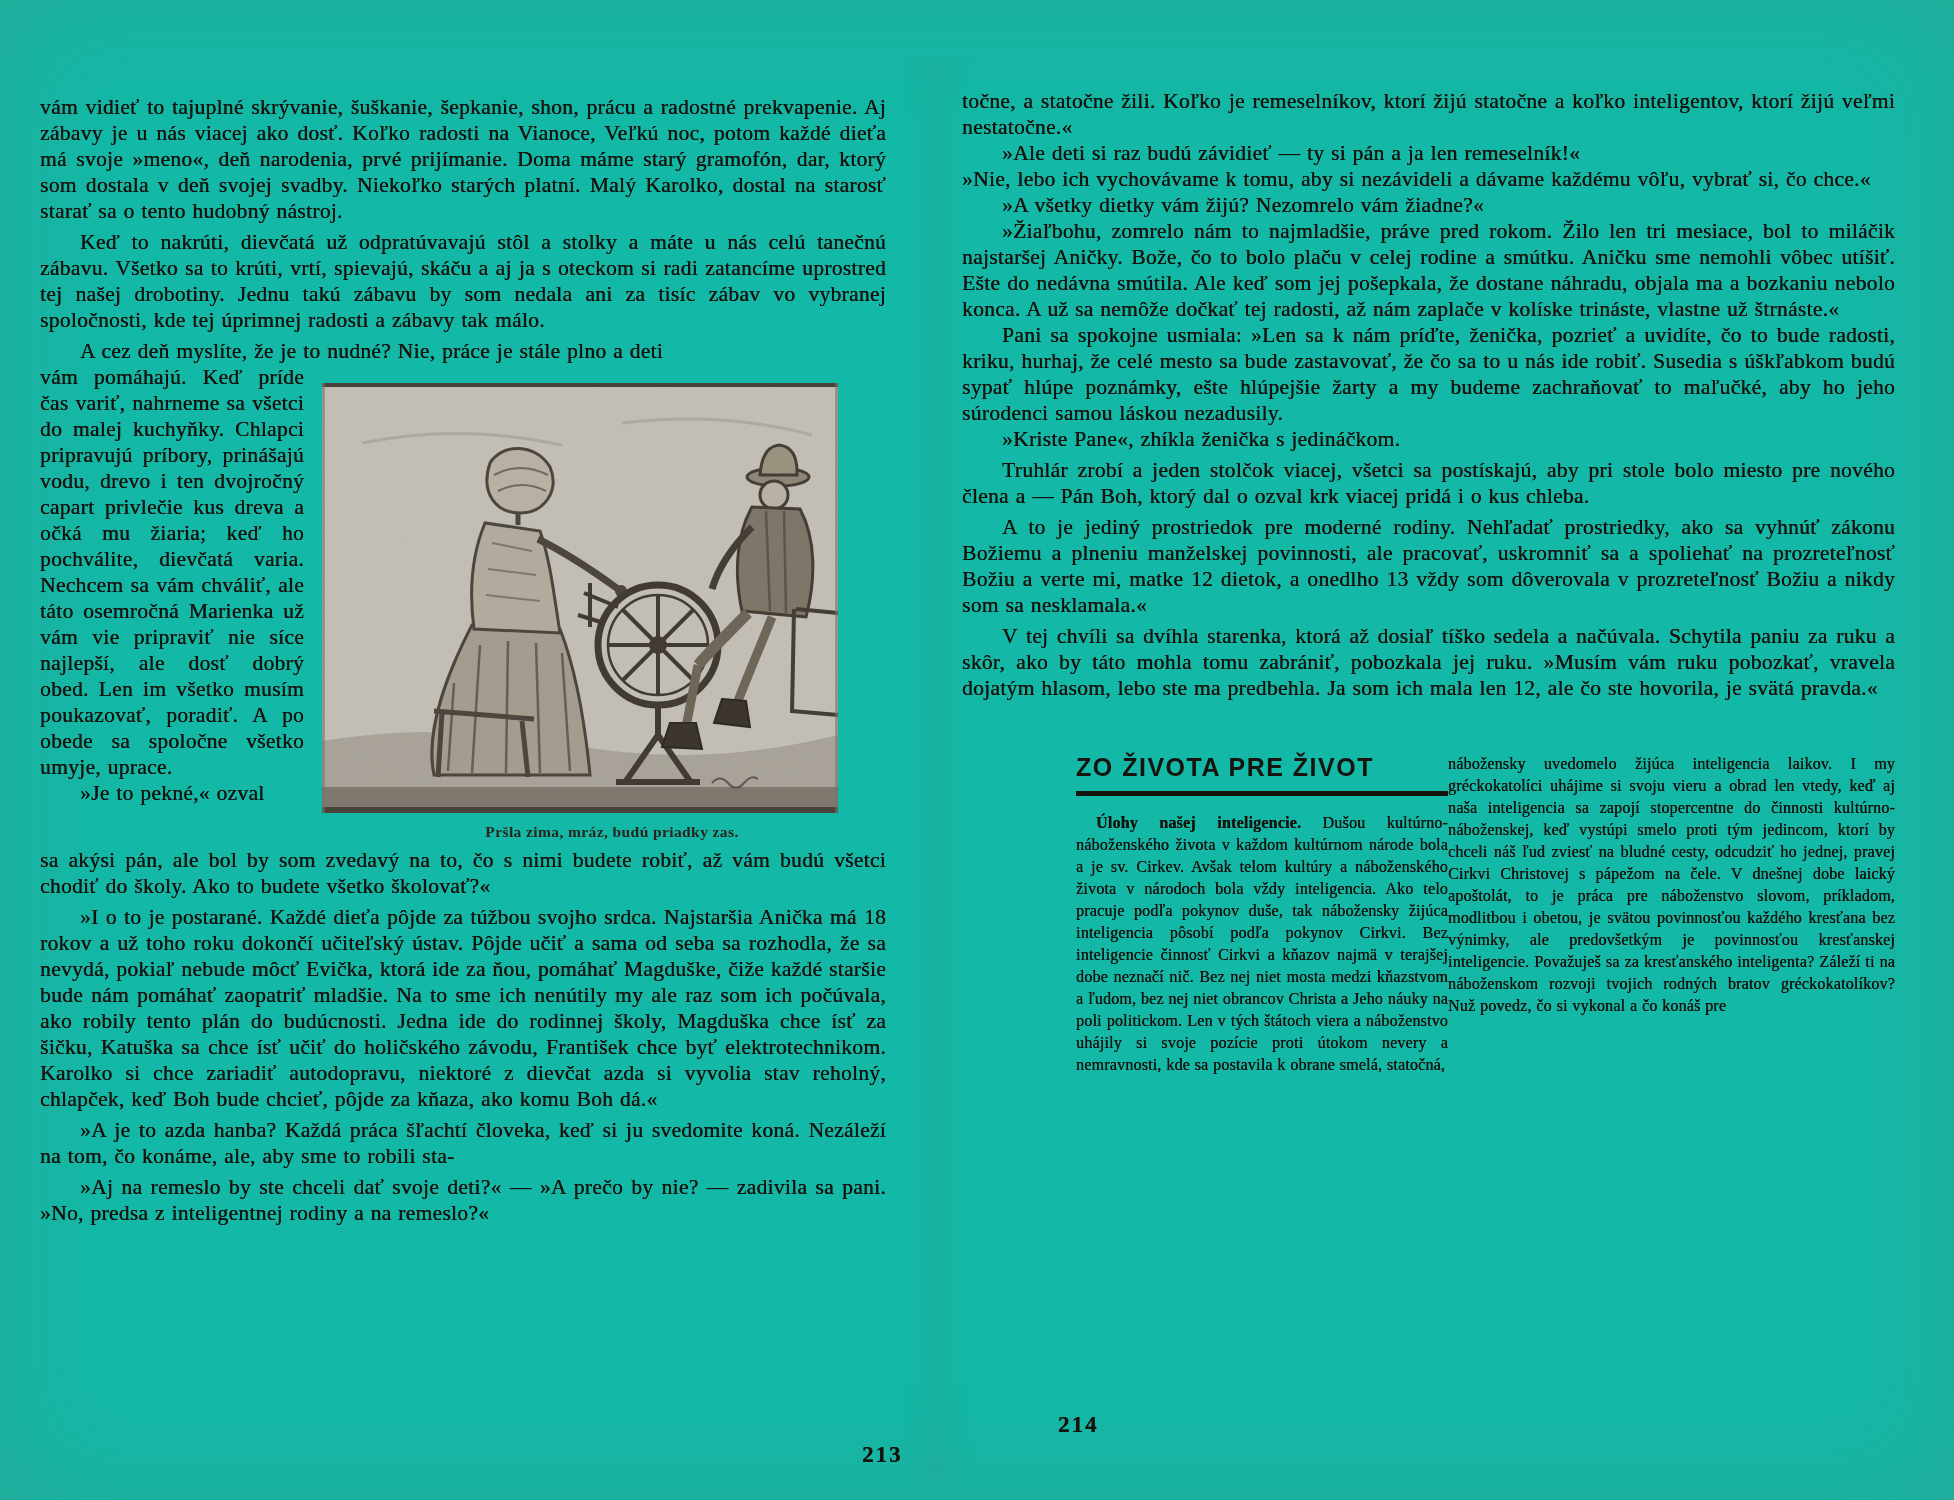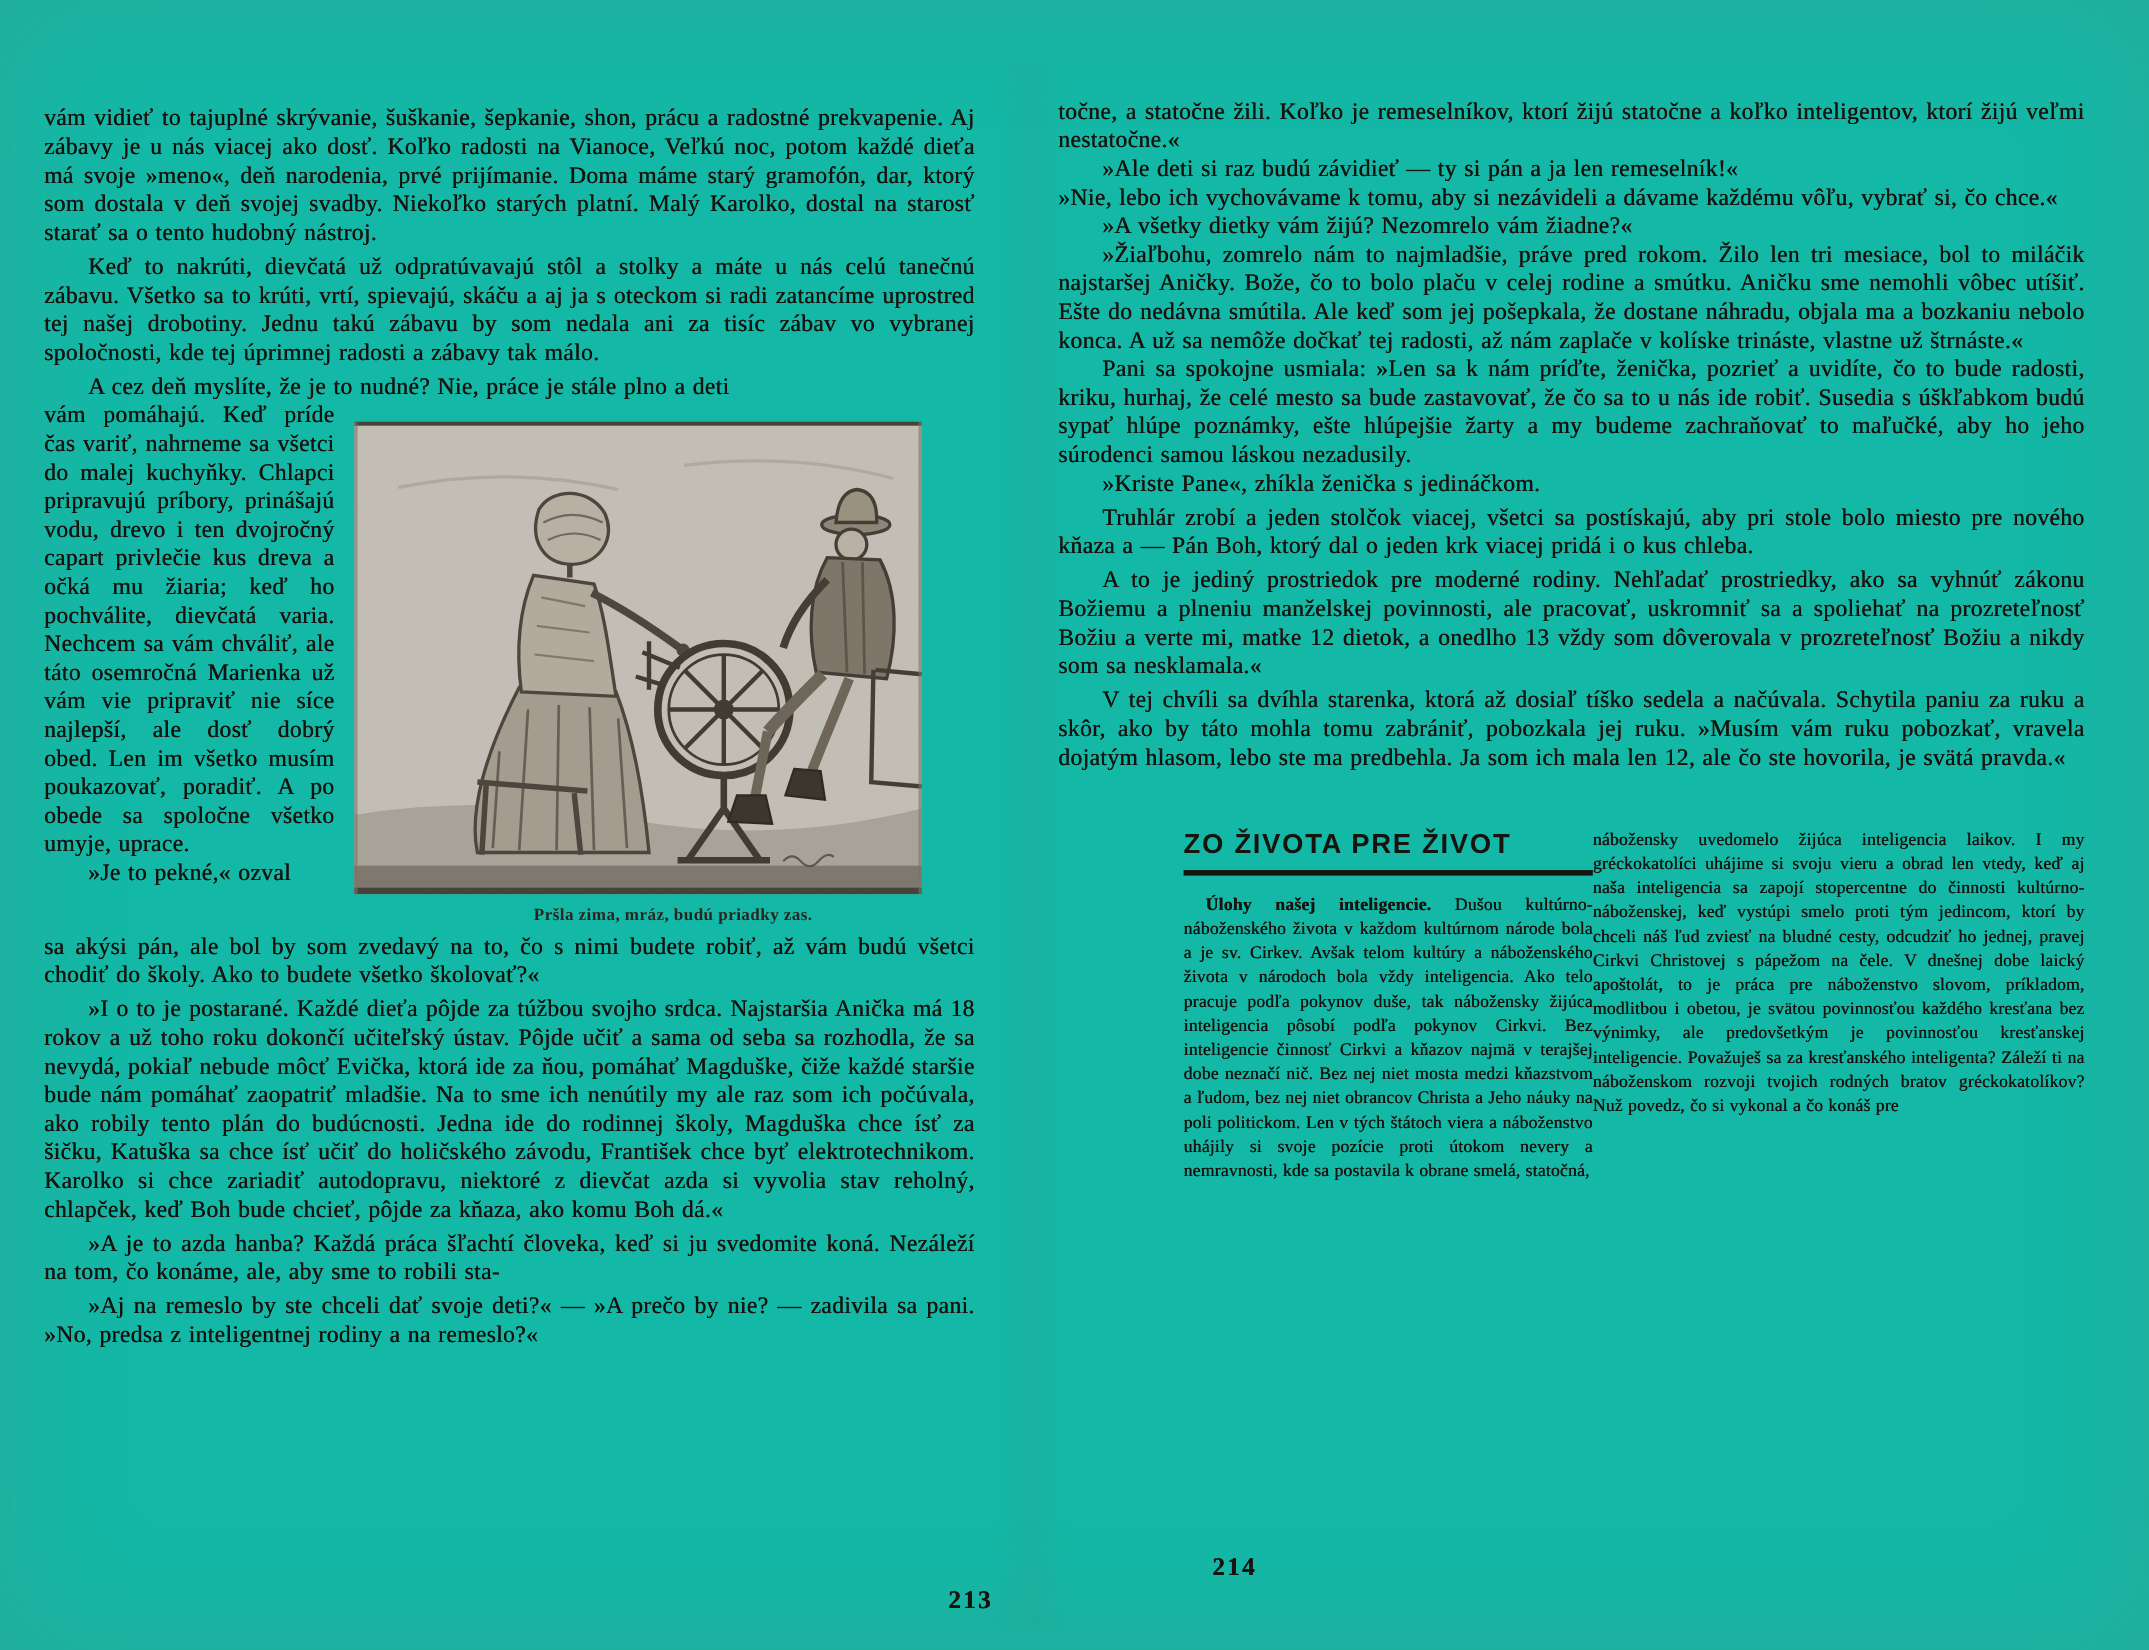--- a/index.html
+++ b/index.html
@@ -45,21 +45,21 @@
     font-weight:bold;
     color:#2a241d;
   }
   .clear{clear:both;}
   .pagenum{
     position:absolute;
     font-size:23px;font-weight:bold;letter-spacing:2px;
     text-shadow:.35px 0 0 currentColor;
   }
   .pagenum-left{left:862px;top:1442px;}
-  .pagenum-right{left:1102px;top:1412px;}
+  .pagenum-right{left:1058px;top:1412px;}
   
   .section{
     margin:52px 0 0 114px;
     display:flex;
   }
   .sec-col1{width:372px;flex:0 0 372px;}
   .sec-col2{flex:1;}
   .sec-title{
     margin:0 0 16px 0;
     font-family:"Liberation Sans","DejaVu Sans",sans-serif;
@@ -176,21 +176,21 @@
   </section>
 
   <section class="page page-right">
     <p class="cont">točne, a statočne žili. Koľko je remeselníkov, ktorí žijú statočne a koľko inteligentov, ktorí žijú veľmi nestatočne.«</p>
     <p class="ind">»Ale deti si raz budú závidieť — ty si pán a ja len remeselník!«</p>
     <p class="cont">»Nie, lebo ich vychovávame k tomu, aby si nezávideli a dávame každému vôľu, vybrať si, čo chce.«</p>
     <p class="ind">»A všetky dietky vám žijú? Nezomrelo vám žiadne?«</p>
     <p class="ind">»Žiaľbohu, zomrelo nám to najmladšie, práve pred rokom. Žilo len tri mesiace, bol to miláčik najstaršej Aničky. Bože, čo to bolo plaču v celej rodine a smútku. Aničku sme nemohli vôbec utíšiť. Ešte do nedávna smútila. Ale keď som jej pošepkala, že dostane náhradu, objala ma a bozkaniu nebolo konca. A už sa nemôže dočkať tej radosti, až nám zaplače v kolíske trináste, vlastne už štrnáste.«</p>
     <p class="ind">Pani sa spokojne usmiala: »Len sa k nám príďte, ženička, pozrieť a uvidíte, čo to bude radosti, kriku, hurhaj, že celé mesto sa bude zastavovať, že čo sa to u nás ide robiť. Susedia s úškľabkom budú sypať hlúpe poznámky, ešte hlúpejšie žarty a my budeme zachraňovať to maľučké, aby ho jeho súrodenci samou láskou nezadusily.</p>
     <p class="ind">»Kriste Pane«, zhíkla ženička s jedináčkom.</p>
-    <p class="ind sp">Truhlár zrobí a jeden stolčok viacej, všetci sa postískajú, aby pri stole bolo miesto pre nového kňaza a — Pán Boh, ktorý dal o jeden krk viacej pridá i o kus chleba.</p>
+    <p class="ind sp">Truhlár zrobí a jeden stolčok viacej, všetci sa postískajú, aby pri stole bolo miesto pre nového člena a — Pán Boh, ktorý dal o ozval krk viacej pridá i o kus chleba.</p>
     <p class="ind sp">A to je jediný prostriedok pre moderné rodiny. Nehľadať prostriedky, ako sa vyhnúť zákonu Božiemu a plneniu manželskej povinnosti, ale pracovať, uskromniť sa a spoliehať na prozreteľnosť Božiu a verte mi, matke 12 dietok, a onedlho 13 vždy som dôverovala v prozreteľnosť Božiu a nikdy som sa nesklamala.«</p>
     <p class="ind sp">V tej chvíli sa dvíhla starenka, ktorá až dosiaľ tíško sedela a načúvala. Schytila paniu za ruku a skôr, ako by táto mohla tomu zabrániť, pobozkala jej ruku. »Musím vám ruku pobozkať, vravela dojatým hlasom, lebo ste ma predbehla. Ja som ich mala len 12, ale čo ste hovorila, je svätá pravda.«</p>
 
     <div class="section">
       <div class="sec-col1">
         <h2 class="sec-title">ZO ŽIVOTA PRE ŽIVOT</h2>
         <p class="small lead-indent"><b>Úlohy našej inteligencie.</b> <span>Dušou kultúrno-náboženského života v každom kultúrnom národe bola a je sv. Cirkev. Avšak telom kultúry a náboženského života v národoch bola vždy inteligencia. Ako telo pracuje podľa pokynov duše, tak nábožensky žijúca inteligencia pôsobí podľa pokynov Cirkvi. Bez inteligencie činnosť Cirkvi a kňazov najmä v terajšej dobe neznačí nič. Bez nej niet mosta medzi kňazstvom a ľudom, bez nej niet obrancov Christa a Jeho náuky na poli politickom. Len v tých štátoch viera a náboženstvo uhájily si svoje pozície proti útokom nevery a nemravnosti, kde sa postavila k obrane smelá, statočná,</span></p>
       </div>
       <div class="sec-col2">
         <p class="small">nábožensky uvedomelo žijúca inteligencia laikov. I my gréckokatolíci uhájime si svoju vieru a obrad len vtedy, keď aj naša inteligencia sa zapojí stopercentne do činnosti kultúrno-náboženskej, keď vystúpi smelo proti tým jedincom, ktorí by chceli náš ľud zviesť na bludné cesty, odcudziť ho jednej, pravej Cirkvi Christovej s pápežom na čele. V dnešnej dobe laický apoštolát, to je práca pre náboženstvo slovom, príkladom, modlitbou i obetou, je svätou povinnosťou každého kresťana bez výnimky, ale predovšetkým je povinnosťou kresťanskej inteligencie. Považuješ sa za kresťanského inteligenta? Záleží ti na náboženskom rozvoji tvojich rodných bratov gréckokatolíkov? Nuž povedz, čo si vykonal a čo konáš pre</p>

